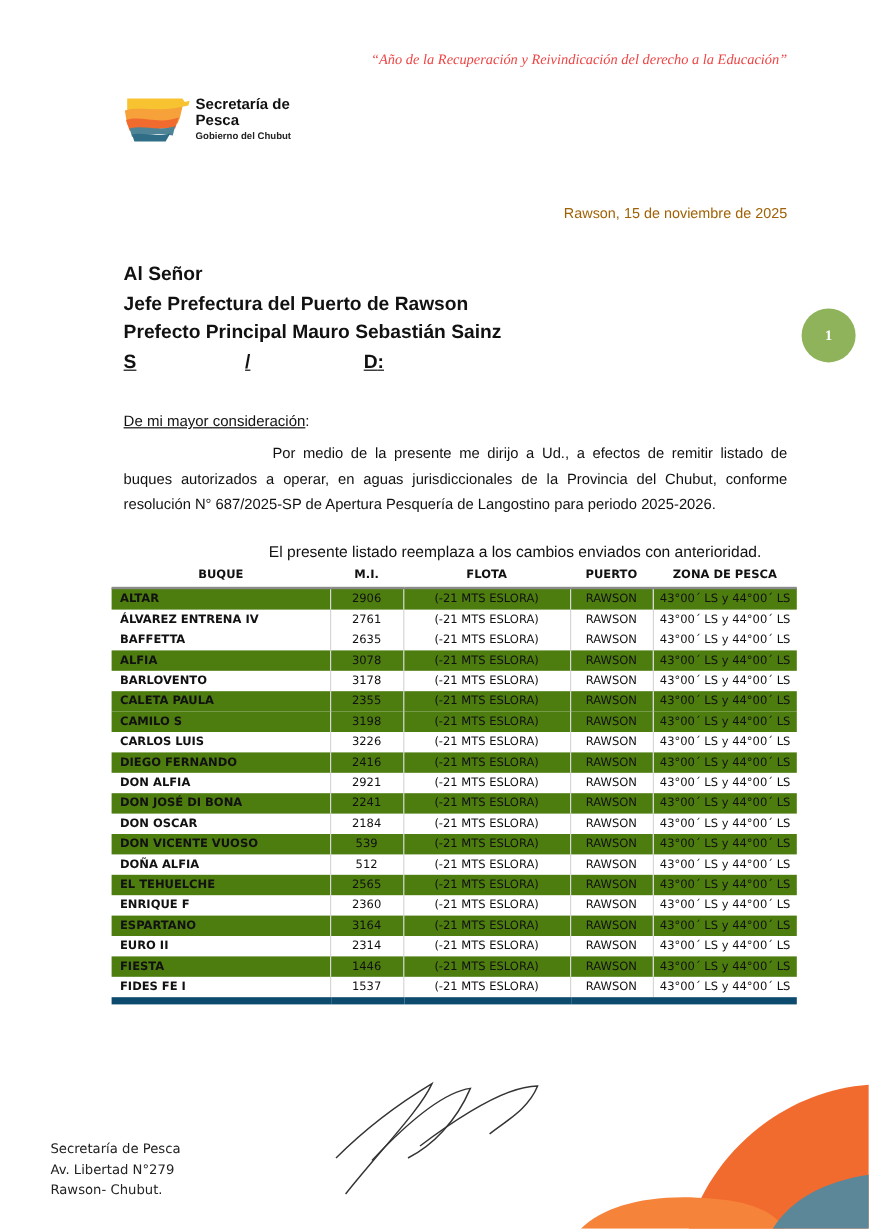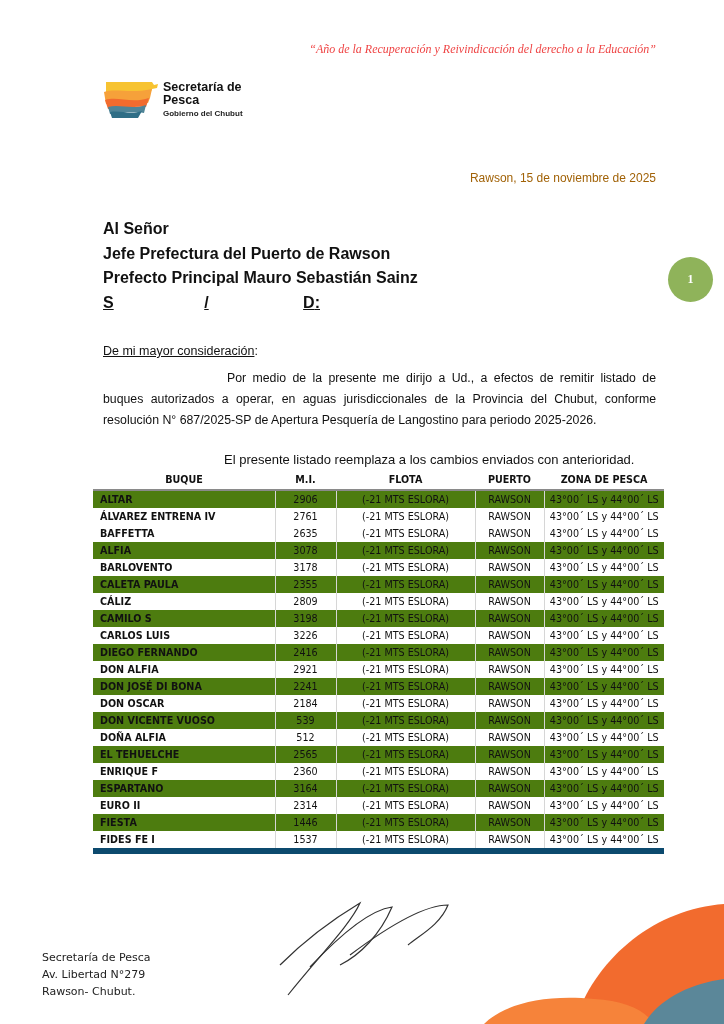--- a/index.html
+++ b/index.html
@@ -150,27 +150,20 @@
         <td>RAWSON</td>
         <td>43°00´ LS y 44°00´ LS</td>
       </tr>
       <tr class="shade">
         <td>CALETA PAULA</td>
         <td>2355</td>
         <td>(-21 MTS ESLORA)</td>
         <td>RAWSON</td>
         <td>43°00´ LS y 44°00´ LS</td>
       </tr>
-      <tr>
-        <td>CÁLIZ</td>
-        <td>2809</td>
-        <td>(-21 MTS ESLORA)</td>
-        <td>RAWSON</td>
-        <td>43°00´ LS y 44°00´ LS</td>
-      </tr>
       <tr class="shade">
         <td>CAMILO S</td>
         <td>3198</td>
         <td>(-21 MTS ESLORA)</td>
         <td>RAWSON</td>
         <td>43°00´ LS y 44°00´ LS</td>
       </tr>
       <tr>
         <td>CARLOS LUIS</td>
         <td>3226</td>

